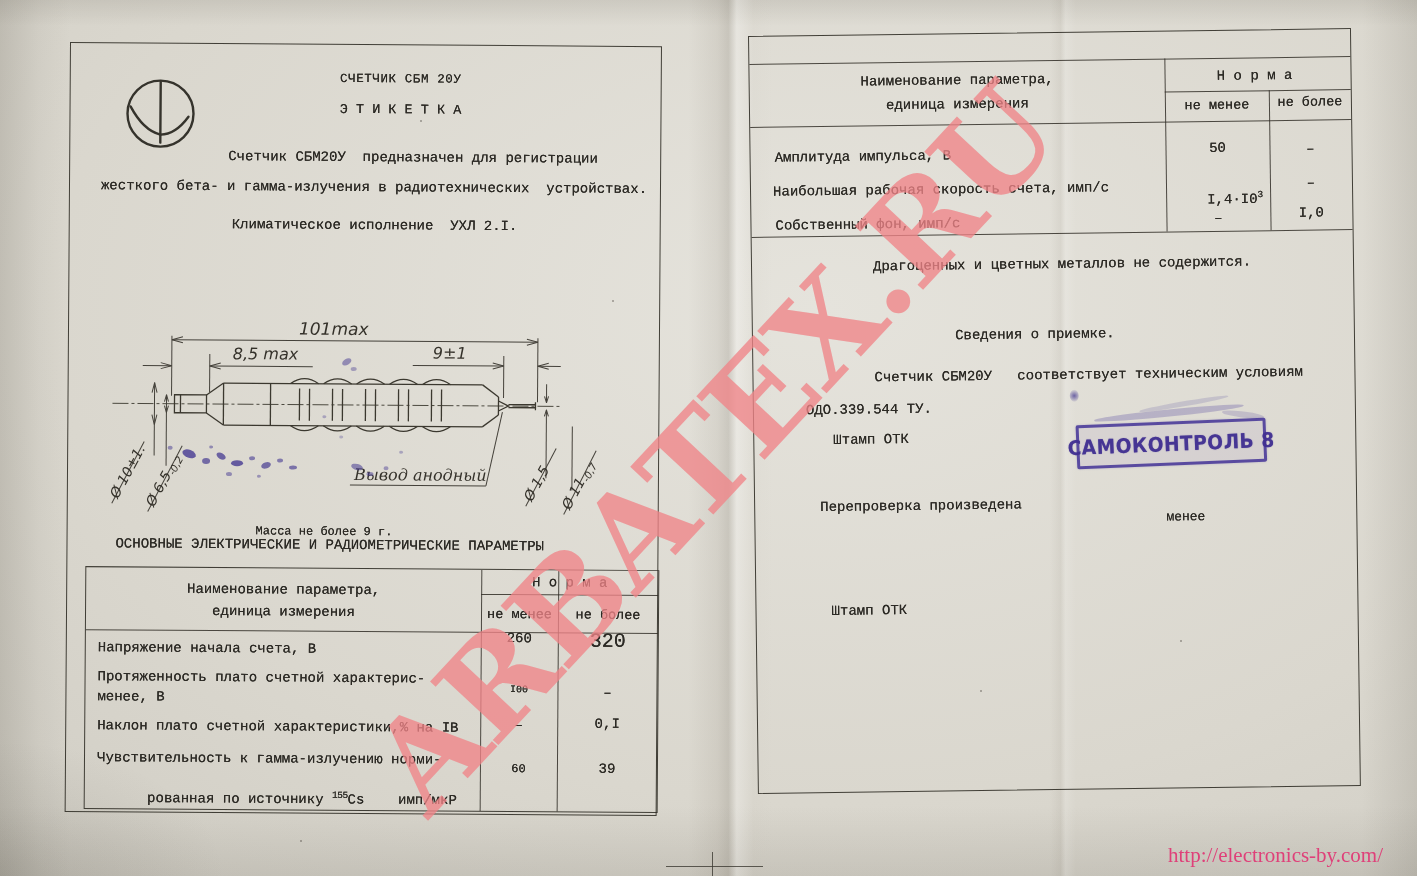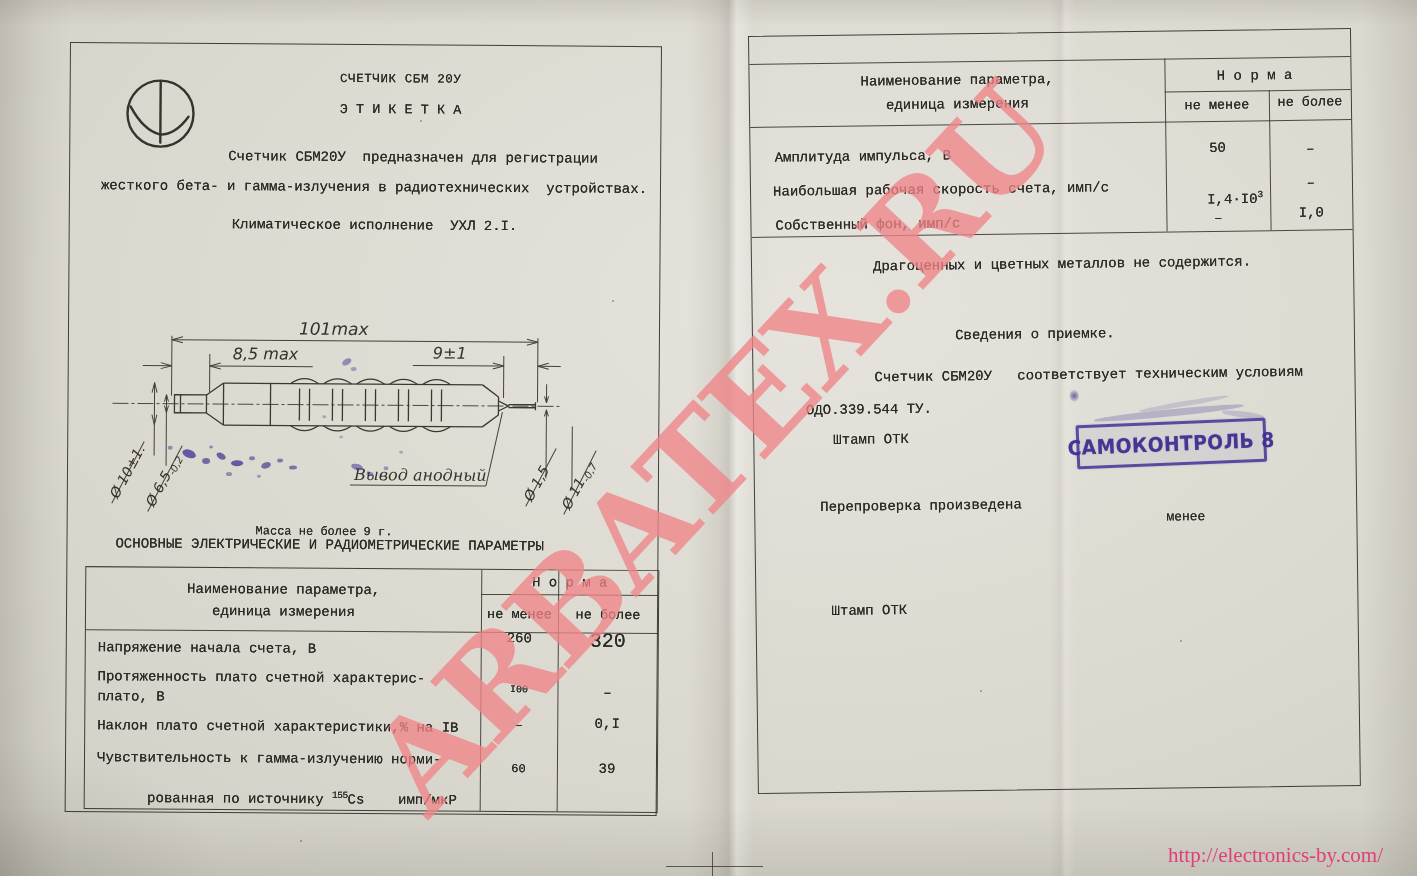--- a/index.html
+++ b/index.html
@@ -228,21 +228,21 @@
     <div class="tw c" style="left:45px;top:35px;width:305px;font-size:14px;">единица измерения</div>
     <div class="tw c" style="left:400px;top:4px;width:167px;font-size:14px;">Н о р м а</div>
     <div class="tw c" style="left:397px;top:36px;width:73px;font-size:13.5px;">не менее</div>
     <div class="tw c" style="left:478px;top:36px;width:88px;font-size:13.5px;">не более</div>
 
     <div class="tw" style="left:12px;top:72px;font-size:14px;">Напряжение начала счета, В</div>
     <div class="tw c" style="left:397px;top:60px;width:73px;font-size:14px;">260</div>
     <div class="tw c" style="left:478px;top:58px;width:88px;font-size:20px;">320</div>
 
     <div class="tw" style="left:12px;top:101px;font-size:14px;">Протяженность плато счетной характерис-</div>
-    <div class="tw" style="left:12px;top:121px;font-size:14px;">плато, В</div>
+    <div class="tw" style="left:12px;top:121px;font-size:14px;">менее, В</div>
     <div class="tw c" style="left:397px;top:114px;width:73px;font-size:10px;">I00</div>
     <div class="tw c dash" style="left:478px;top:114px;width:88px;font-size:14px;">–</div>
 
     <div class="tw" style="left:12px;top:150px;font-size:14px;">Наклон плато счетной характеристики,% на IВ</div>
     <div class="tw c dash" style="left:397px;top:147px;width:73px;font-size:14px;">–</div>
     <div class="tw c" style="left:478px;top:145px;width:88px;font-size:14px;">0,I</div>
 
     <div class="tw" style="left:12px;top:182px;font-size:14px;">Чувствительность к гамма-излучению норми-</div>
     <div class="tw" style="left:12px;top:203px;font-size:14px;">
       <span>рованная по источнику </span><span class="sup">155</span><span>Cs</span><span>    имп/мкР</span>

